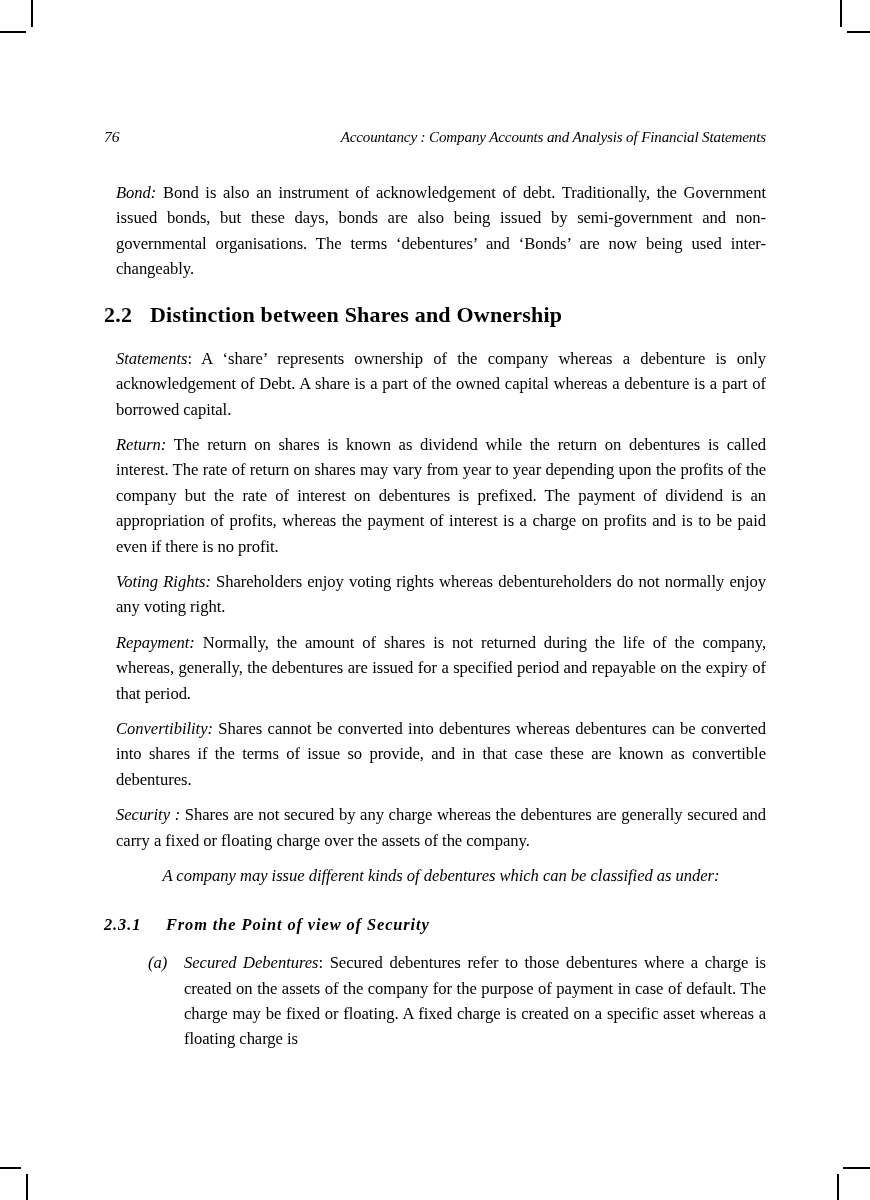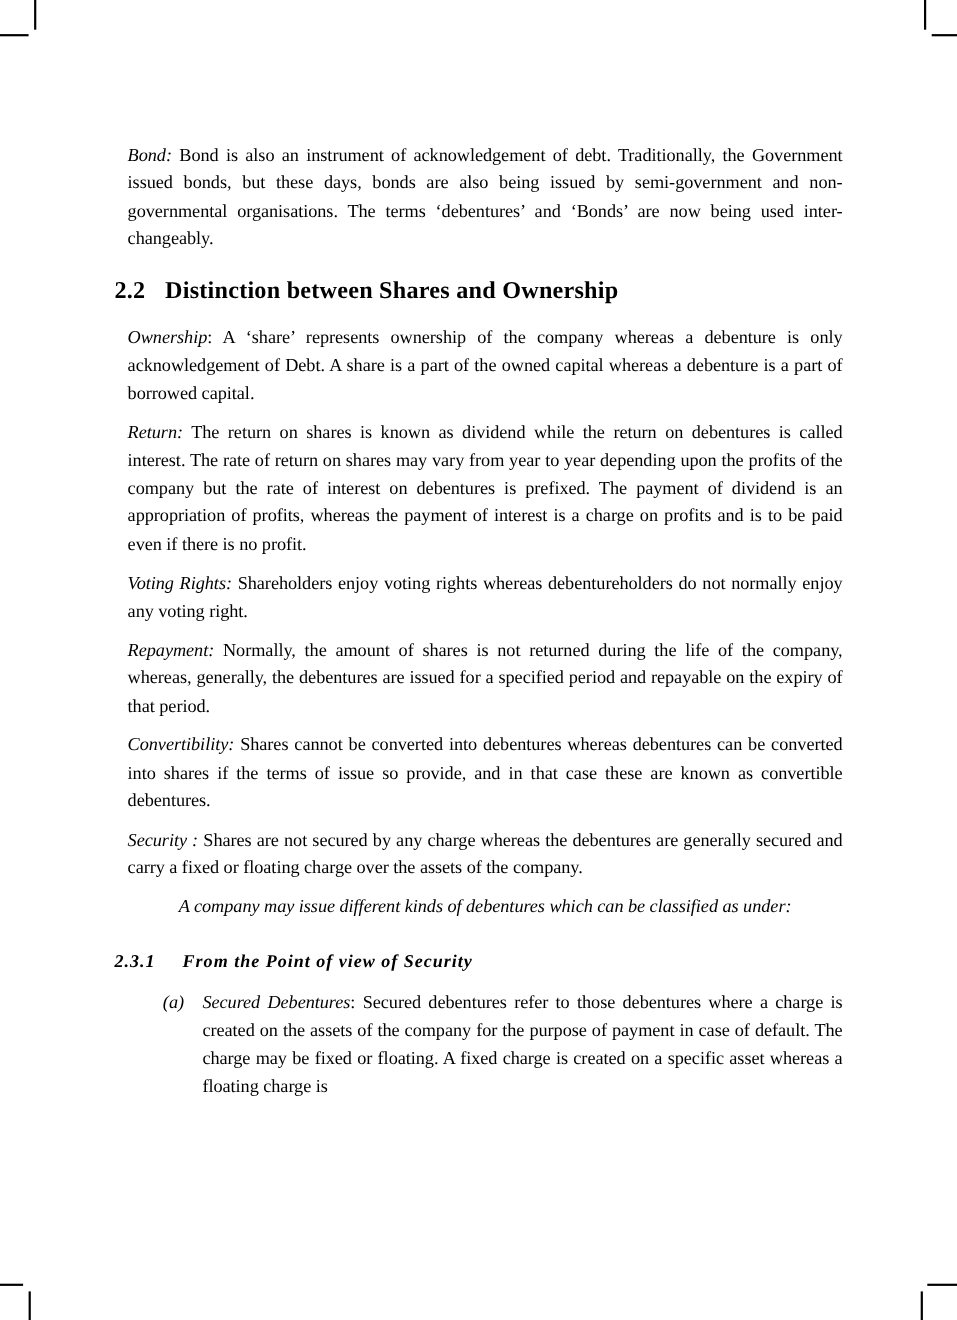--- a/index.html
+++ b/index.html
@@ -146,29 +146,33 @@
   <div class="crop crop-tl-h"></div>
   <div class="crop crop-tr-v"></div>
   <div class="crop crop-tr-h"></div>
   <div class="crop crop-bl-h"></div>
   <div class="crop crop-bl-v"></div>
   <div class="crop crop-br-h"></div>
   <div class="crop crop-br-v"></div>
 
   <div class="content">
 
+    <div class="runhead">
+      <span class="runhead-folio">76</span>
+      <span class="runhead-title">Accountancy : Company Accounts and Analysis of Financial Statements</span>
+    </div>
 
     <p class="body"><span class="term">Bond:</span><span>  Bond is also an instrument of acknowledgement of debt. Traditionally, the Government issued bonds, but these days, bonds are also being issued by semi-government and non-governmental organisations. The terms ‘debentures’ and ‘Bonds’ are now being used inter-changeably.</span></p>
 
     <h2 class="section">
       <span class="sec-num">2.2</span>
       <span class="sec-title">Distinction between Shares and Ownership</span>
     </h2>
 
-    <p class="body"><span class="term">Ownership</span><span>: A ‘share’ represents ownership of the company whereas a debenture is only acknowledgement of Debt. A share is a part of the owned capital whereas a debenture is a part of borrowed capital.</span></p>
+    <p class="body"><span class="term">Statements</span><span>: A ‘share’ represents ownership of the company whereas a debenture is only acknowledgement of Debt. A share is a part of the owned capital whereas a debenture is a part of borrowed capital.</span></p>
 
     <p class="body"><span class="term">Return:</span><span> The return on shares is known as dividend while the return on debentures is called interest. The rate of return on shares may vary from year to year depending upon the profits of the company but the rate of interest on debentures is prefixed. The payment of dividend is an appropriation of profits, whereas the payment of interest is a charge on profits and is to be paid even if there is no profit.</span></p>
 
     <p class="body"><span class="term">Voting Rights:</span><span>  Shareholders enjoy voting rights whereas debentureholders do not normally enjoy any voting right.</span></p>
 
     <p class="body"><span class="term">Repayment:</span><span>  Normally, the amount of shares is not returned during the life of the company, whereas, generally, the debentures are issued for a specified period and repayable on the expiry of that period.</span></p>
 
     <p class="body"><span class="term">Convertibility:</span><span> Shares cannot be converted into debentures whereas debentures can be converted into shares if the terms of issue so provide, and in that case these are known as convertible debentures.</span></p>
 
     <p class="body"><span class="term">Security :</span><span>  Shares are not secured by any charge whereas the debentures are generally secured and carry a fixed or floating charge over the assets of the company.</span></p>

